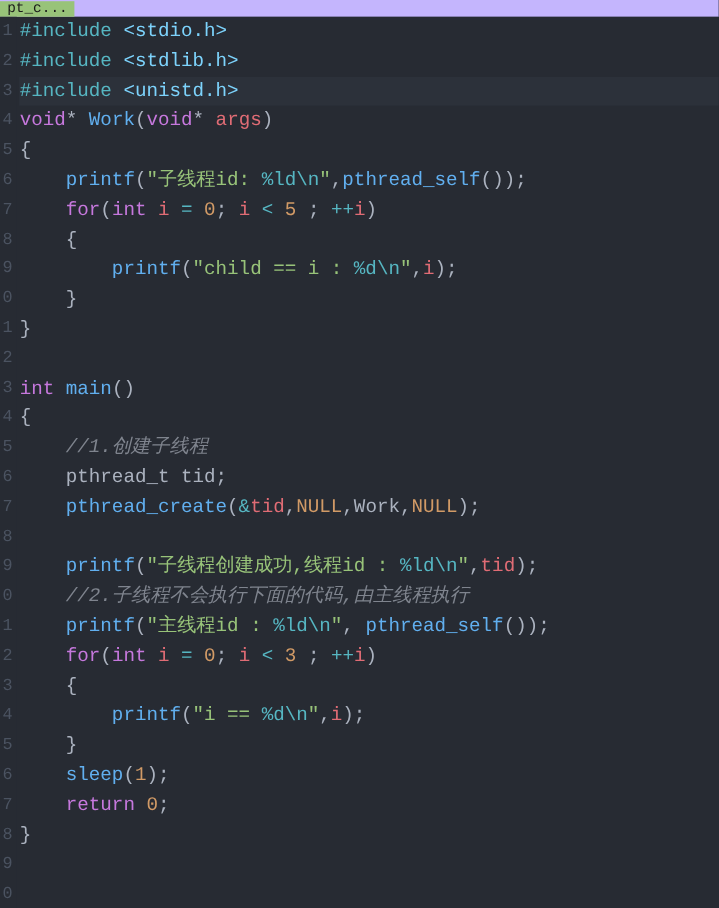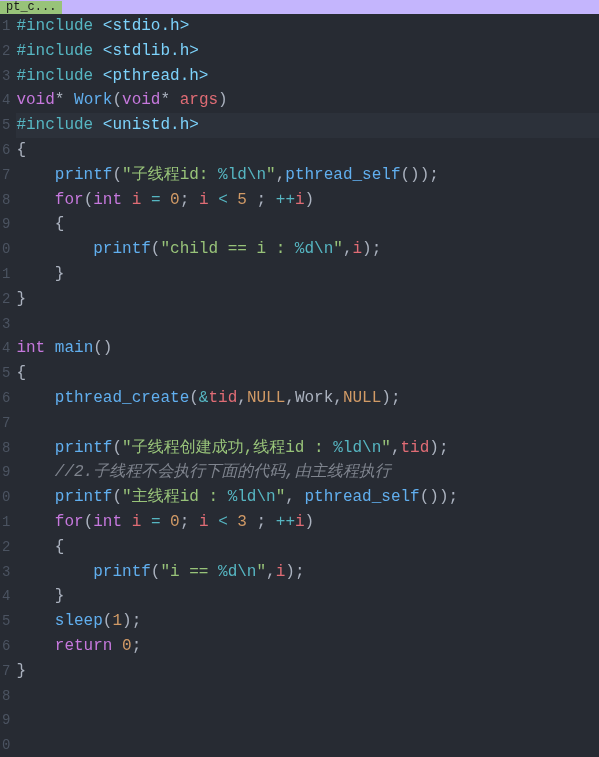--- a/index.html
+++ b/index.html
@@ -109,33 +109,34 @@
     <span class="ln">6</span>
     <span class="ln">7</span>
     <span class="ln">8</span>
     <span class="ln">9</span>
     <span class="ln">0</span>
   </div>
 
   <div class="code">
     <div class="line"><span class="pp">#include</span> <span class="inc">&lt;stdio.h&gt;</span></div>
     <div class="line"><span class="pp">#include</span> <span class="inc">&lt;stdlib.h&gt;</span></div>
-    <div class="line"><span class="pp">#include</span> <span class="inc">&lt;pthread.h&gt;</span></div>
+    <div class="line hl"><span class="pp">#include</span> <span class="inc">&lt;unistd.h&gt;</span></div>
     <div class="line"><span class="type">void</span><span class="starop">*</span> <span class="fn">Work</span><span class="pn">(</span><span class="type">void</span><span class="starop">*</span> <span class="id">args</span><span class="pn">)</span></div>
-    <div class="line hl"><span class="pp">#include</span> <span class="inc">&lt;unistd.h&gt;</span></div>
     <div class="line"><span class="pn">{</span></div>
     <div class="line">    <span class="fn">printf</span><span class="pn">(</span><span class="str">"子线程id: </span><span class="esc">%ld</span><span class="esc">\n</span><span class="str">"</span><span class="pn">,</span><span class="fn">pthread_self</span><span class="pn">(</span><span class="pn">)</span><span class="pn">)</span><span class="pn">;</span></div>
     <div class="line">    <span class="kw">for</span><span class="pn">(</span><span class="type">int</span> <span class="id">i</span> <span class="op">=</span> <span class="num">0</span><span class="pn">;</span> <span class="id">i</span> <span class="op">&lt;</span> <span class="num">5</span> <span class="pn">;</span> <span class="op">++</span><span class="id">i</span><span class="pn">)</span></div>
     <div class="line">    <span class="pn">{</span></div>
     <div class="line">        <span class="fn">printf</span><span class="pn">(</span><span class="str">"child == i : </span><span class="esc">%d</span><span class="esc">\n</span><span class="str">"</span><span class="pn">,</span><span class="id">i</span><span class="pn">)</span><span class="pn">;</span></div>
     <div class="line">    <span class="pn">}</span></div>
     <div class="line"><span class="pn">}</span></div>
     <div class="line"></div>
     <div class="line"><span class="type">int</span> <span class="fn">main</span><span class="pn">(</span><span class="pn">)</span></div>
     <div class="line"><span class="pn">{</span></div>
+    <div class="line">    <span class="cm">//1.创建子线程</span></div>
+    <div class="line">    <span class="pn">pthread_t</span> <span class="pn">tid</span><span class="pn">;</span></div>
     <div class="line">    <span class="fn">pthread_create</span><span class="pn">(</span><span class="op">&amp;</span><span class="id">tid</span><span class="pn">,</span><span class="null">NULL</span><span class="pn">,</span><span class="pn">Work</span><span class="pn">,</span><span class="null">NULL</span><span class="pn">)</span><span class="pn">;</span></div>
     <div class="line"></div>
     <div class="line">    <span class="fn">printf</span><span class="pn">(</span><span class="str">"子线程创建成功,线程id : </span><span class="esc">%ld</span><span class="esc">\n</span><span class="str">"</span><span class="pn">,</span><span class="id">tid</span><span class="pn">)</span><span class="pn">;</span></div>
     <div class="line">    <span class="cm">//2.子线程不会执行下面的代码,由主线程执行</span></div>
     <div class="line">    <span class="fn">printf</span><span class="pn">(</span><span class="str">"主线程id : </span><span class="esc">%ld</span><span class="esc">\n</span><span class="str">"</span><span class="pn">,</span> <span class="fn">pthread_self</span><span class="pn">(</span><span class="pn">)</span><span class="pn">)</span><span class="pn">;</span></div>
     <div class="line">    <span class="kw">for</span><span class="pn">(</span><span class="type">int</span> <span class="id">i</span> <span class="op">=</span> <span class="num">0</span><span class="pn">;</span> <span class="id">i</span> <span class="op">&lt;</span> <span class="num">3</span> <span class="pn">;</span> <span class="op">++</span><span class="id">i</span><span class="pn">)</span></div>
     <div class="line">    <span class="pn">{</span></div>
     <div class="line">        <span class="fn">printf</span><span class="pn">(</span><span class="str">"i == </span><span class="esc">%d</span><span class="esc">\n</span><span class="str">"</span><span class="pn">,</span><span class="id">i</span><span class="pn">)</span><span class="pn">;</span></div>
     <div class="line">    <span class="pn">}</span></div>
     <div class="line">    <span class="fn">sleep</span><span class="pn">(</span><span class="num">1</span><span class="pn">)</span><span class="pn">;</span></div>

